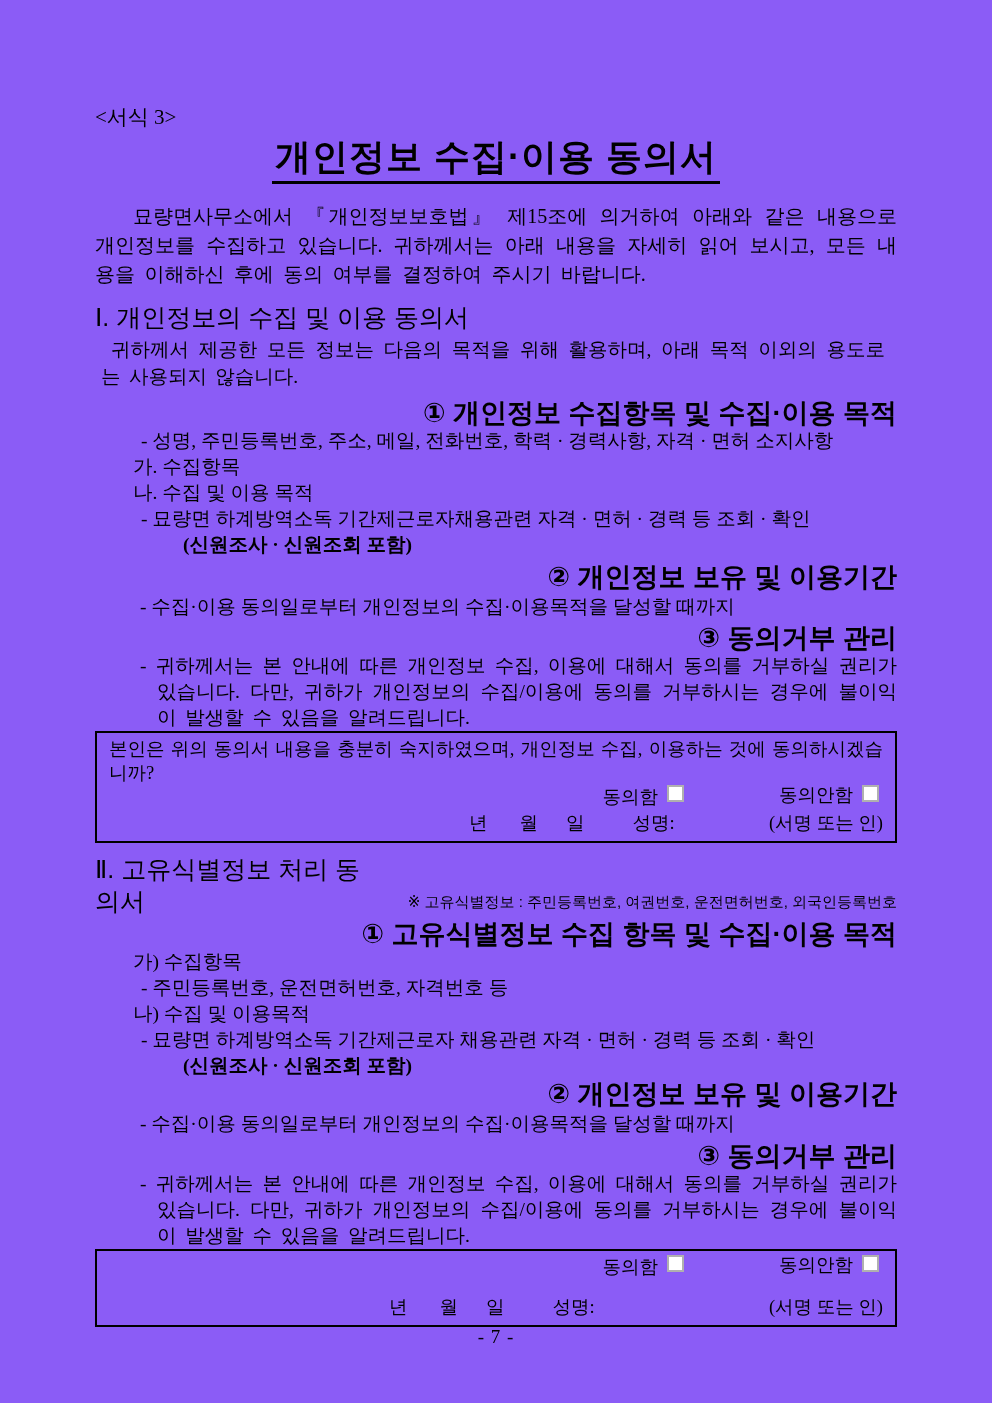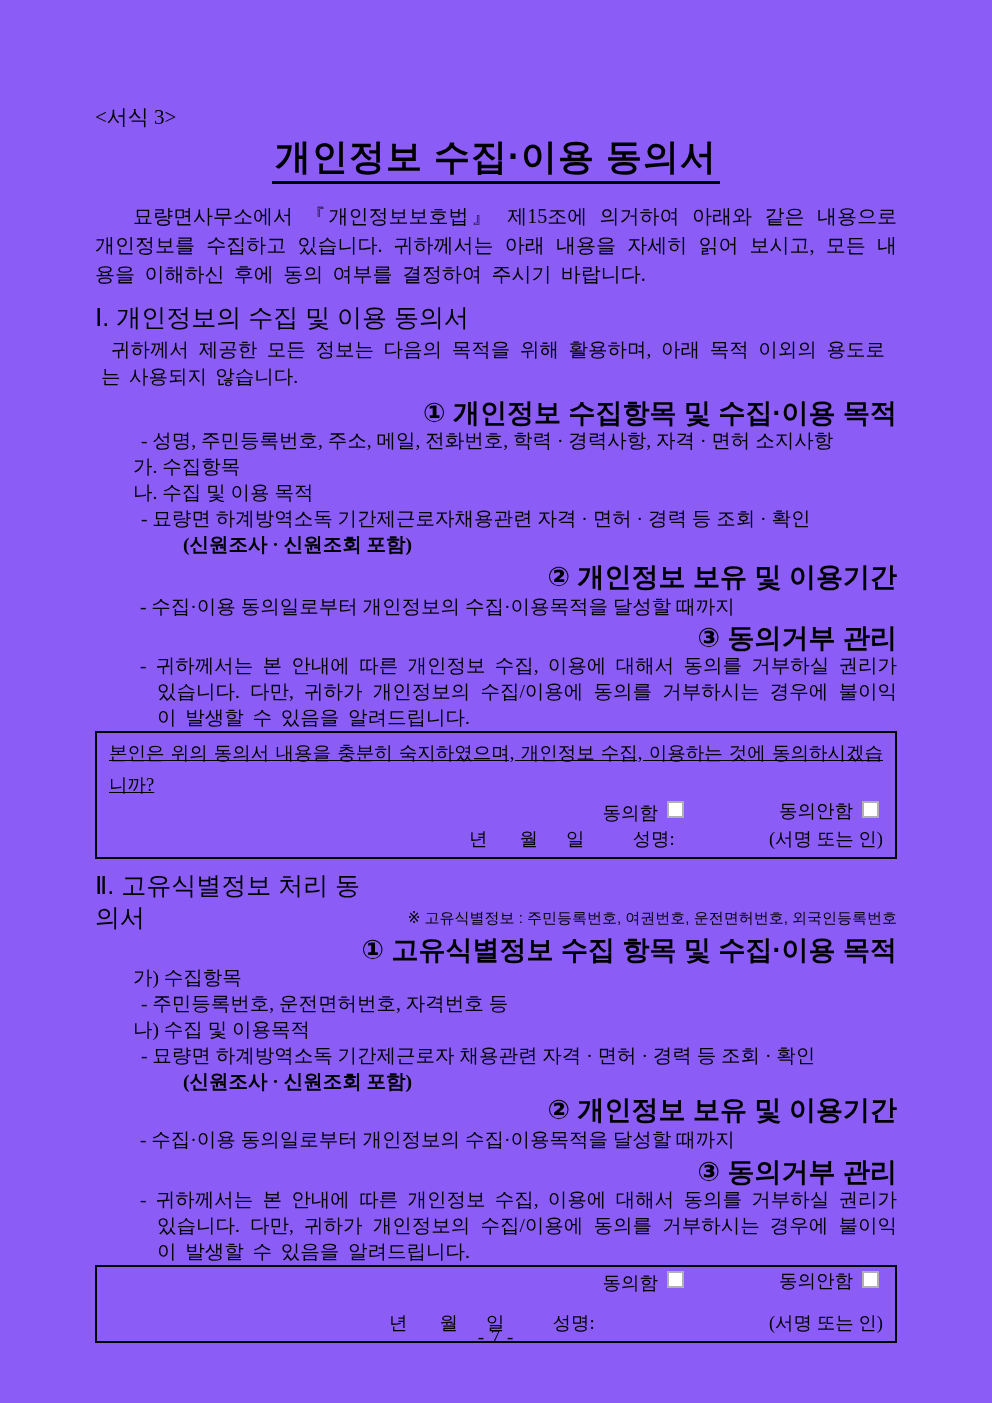--- a/index.html
+++ b/index.html
@@ -92,24 +92,23 @@
     word-spacing: 0.2em;
   }
 
   .consent-box {
     border: 2px solid #000;
     margin-top: 0px;
     padding: 4px 12px 6px 12px;
     font-size: 18.5px;
   }
   .box-question {
-    line-height: 32px;
+    line-height: 24px;
     text-align: justify;
     text-align-last: justify;
-    text-decoration: underline;
   }
   .box-agree {
     display: flex;
     justify-content: flex-end;
     align-items: center;
     line-height: 24px;
     padding-right: 4px;
   }
   .agree-group { display: inline-flex; }
   .group-gap { margin-left: 95px; font-family: Liberation Mono, monospace; }

